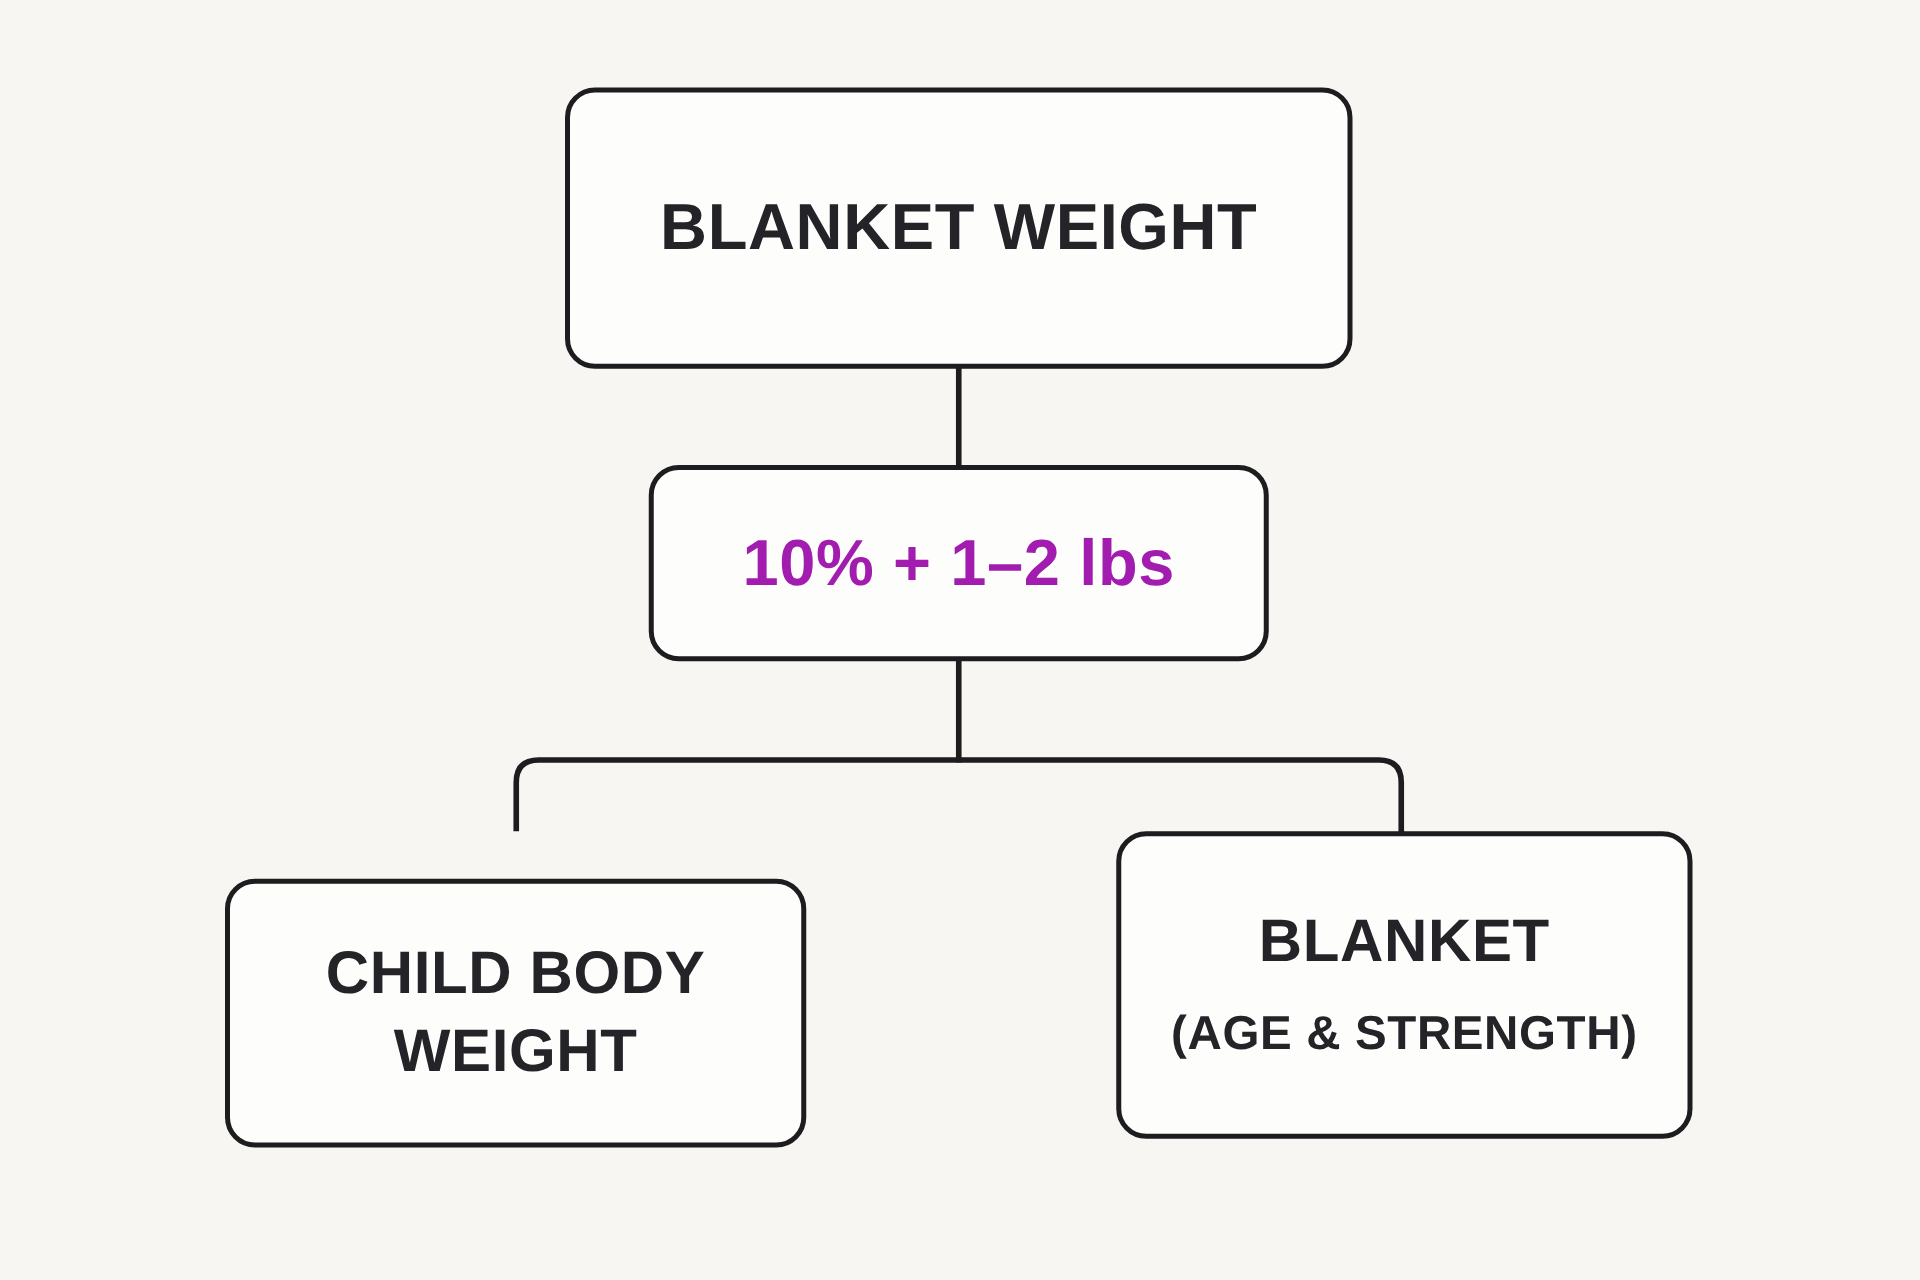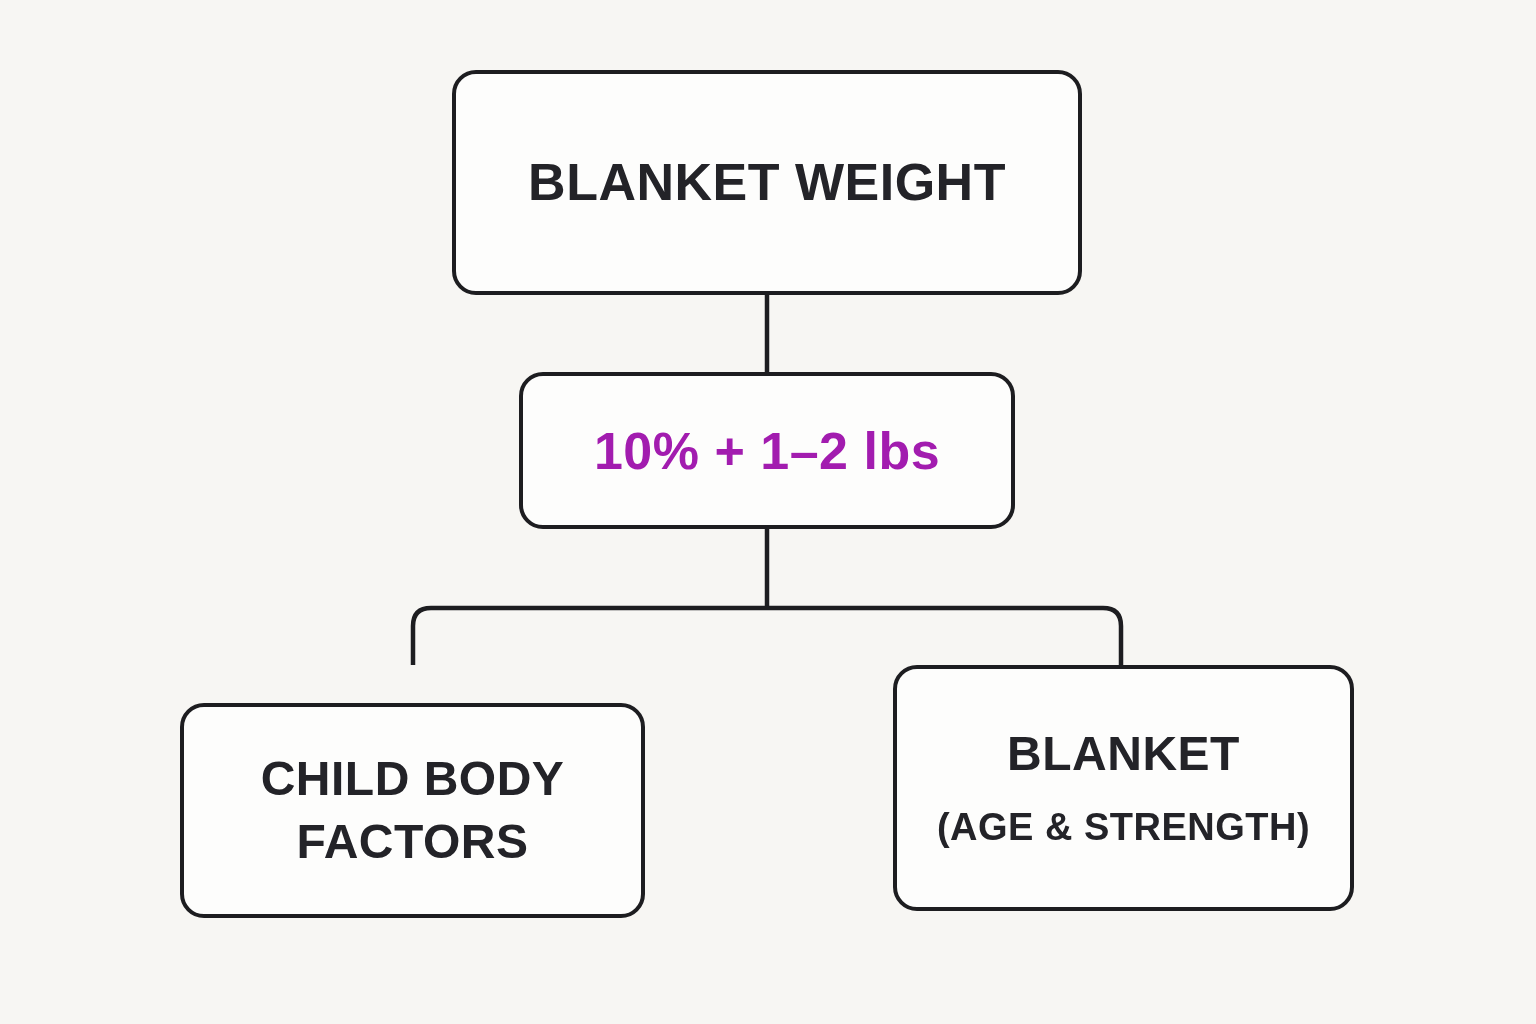--- a/index.html
+++ b/index.html
@@ -96,21 +96,21 @@
   <div class="node node-root">
     <span>BLANKET WEIGHT</span>
   </div>
 
   <div class="node node-formula">
     <span>10% + 1–2 lbs</span>
   </div>
 
   <div class="node node-child">
     <span>CHILD BODY</span>
-    <span>FACTORS</span>
+    <span>WEIGHT</span>
   </div>
 
   <div class="node node-adjust">
     <span>BLANKET</span>
     <span class="note">(AGE &amp; STRENGTH)</span>
   </div>
 
 </div>
 
 </body></html>

